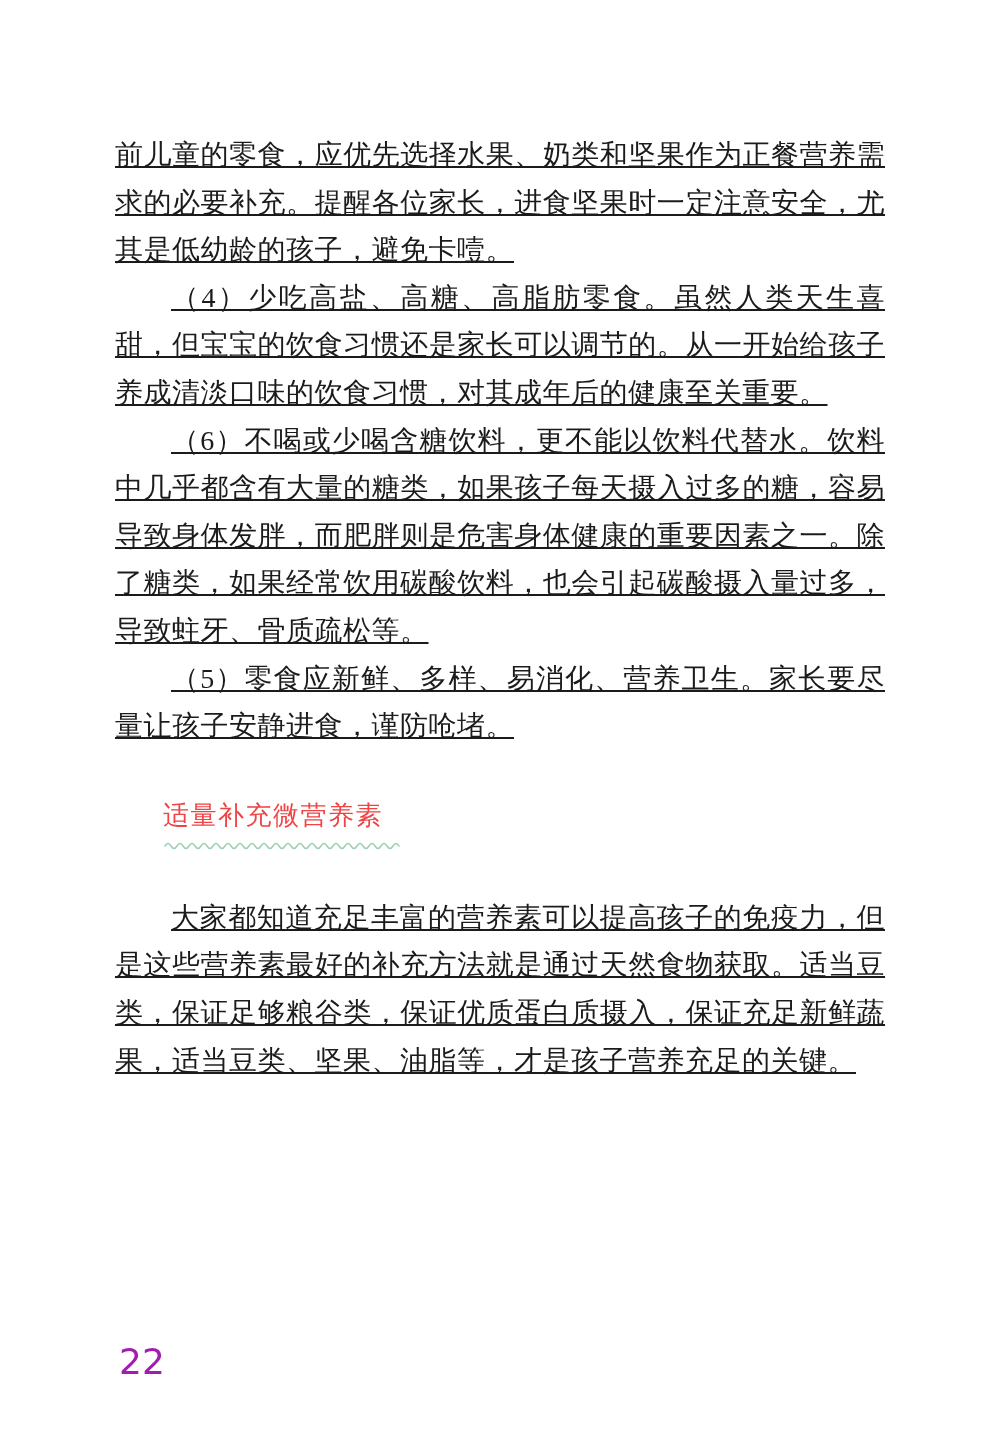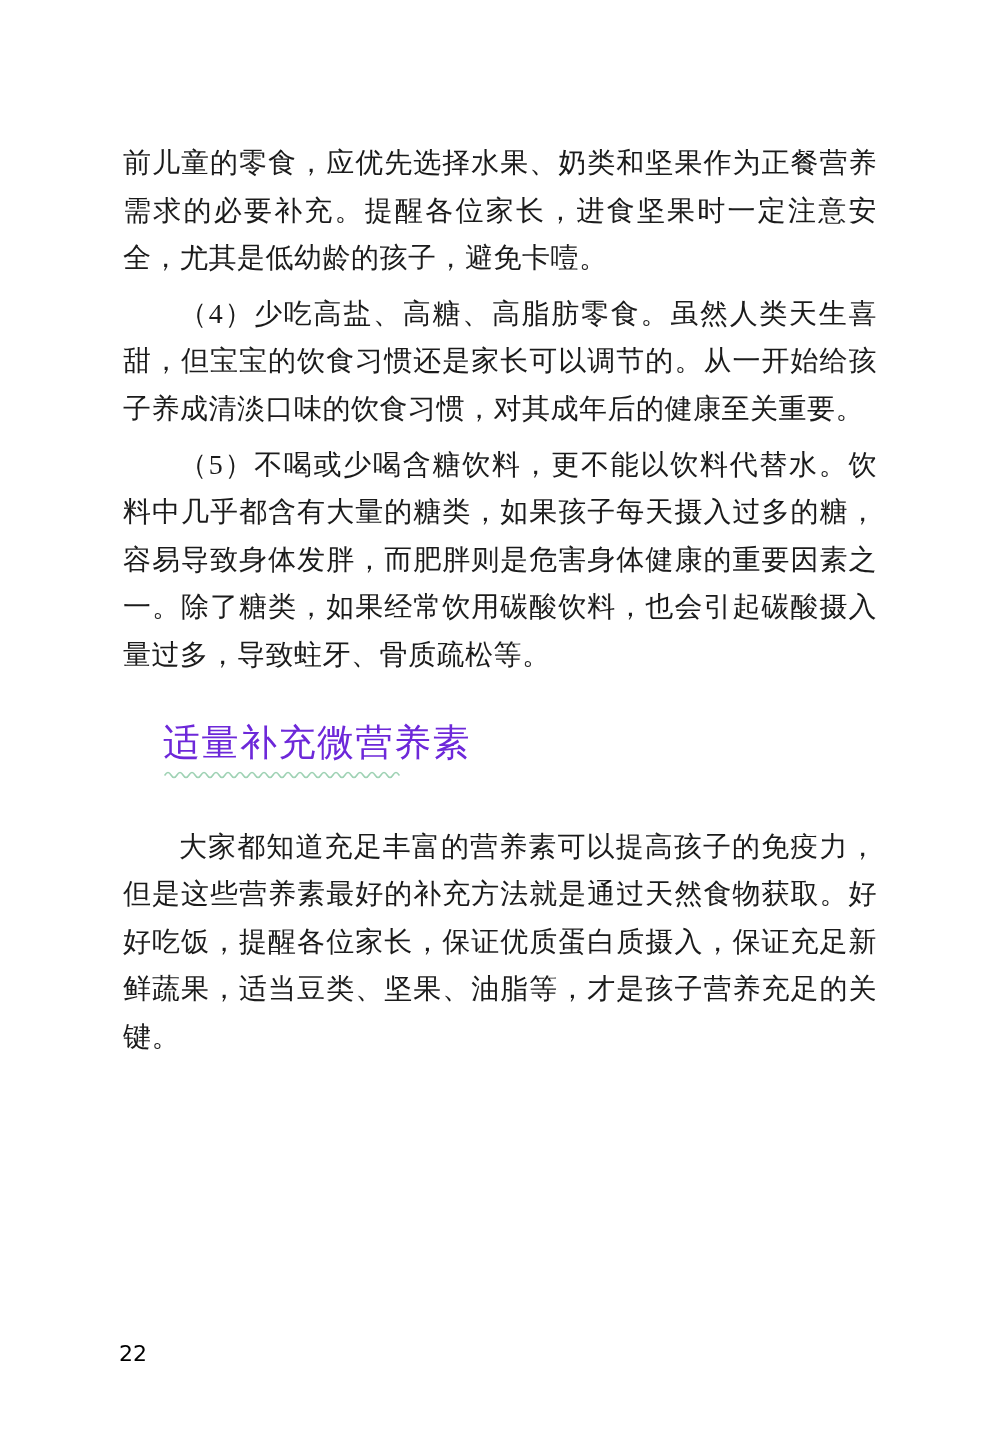--- a/index.html
+++ b/index.html
@@ -14,71 +14,73 @@
     background: #ffffff;
     overflow: hidden;
   }
   .content {
     position: absolute;
     left: 115px;
     top: 131px;
     width: 770px;
   }
   .body-para {
-    margin: 8px;
+    margin: 0;
     font-family: "Liberation Serif", "DejaVu Serif", serif;
     font-size: 28px;
     line-height: 47.6px;
     color: #1b1b1b;
     text-align: justify;
     text-justify: inter-character;
     letter-spacing: 0.5px;
+    text-decoration: underline;
   }
   .indent { text-indent: 2em; }
   .section-head-block {
     margin: 46px 0 0 48px;
   }
   .section-heading {
-    font-family: Liberation Mono, monospace;
-    font-size: 37px;
+    font-family: Liberation Serif, serif;
+    font-size: 26px;
     font-weight: 500;
     letter-spacing: 1.5px;
-    color: #6d28d9;
+    color: #ef4444;
     line-height: 40px;
   }
   .wavy { display: block; margin-top: 4px; }
   .after-heading { margin-top: 44px; }
   .page-number {
     position: absolute;
     left: 119px;
     top: 1341px;
     font-family: "DejaVu Sans", "Liberation Sans", sans-serif;
-    font-size: 22px;
-    color: #000000;
+    font-size: 36px;
+    color: #a21caf;
   }
 </style>
 </head>
 <body>
 
 <div class="page">
   <div class="content">
 
     <p class="body-para">前儿童的零食，应优先选择水果、奶类和坚果作为正餐营养需求的必要补充。提醒各位家长，进食坚果时一定注意安全，尤其是低幼龄的孩子，避免卡噎。</p>
 
     <p class="body-para indent">（4）少吃高盐、高糖、高脂肪零食。虽然人类天生喜甜，但宝宝的饮食习惯还是家长可以调节的。从一开始给孩子养成清淡口味的饮食习惯，对其成年后的健康至关重要。</p>
 
-    <p class="body-para indent">（5）不喝或少喝含糖饮料，更不能以饮料代替水。饮料中几乎都含有大量的糖类，如果孩子每天摄入过多的糖，容易导致身体发胖，而肥胖则是危害身体健康的重要因素之一。除了糖类，如果经常饮用碳酸饮料，也会引起碳酸摄入量过多，导致蛀牙、骨质疏松等。</p>
+    <p class="body-para indent">（6）不喝或少喝含糖饮料，更不能以饮料代替水。饮料中几乎都含有大量的糖类，如果孩子每天摄入过多的糖，容易导致身体发胖，而肥胖则是危害身体健康的重要因素之一。除了糖类，如果经常饮用碳酸饮料，也会引起碳酸摄入量过多，导致蛀牙、骨质疏松等。</p>
 
+    <p class="body-para indent">（5）零食应新鲜、多样、易消化、营养卫生。家长要尽量让孩子安静进食，谨防呛堵。</p>
 
     <div class="section-head-block">
       <div class="section-heading">适量补充微营养素</div>
       <svg class="wavy" width="242" height="10" viewBox="0 0 242 10">
         <path d="M2,6 q3,-5 6,0 t6,0 t6,0 t6,0 t6,0 t6,0 t6,0 t6,0 t6,0 t6,0 t6,0 t6,0 t6,0 t6,0 t6,0 t6,0 t6,0 t6,0 t6,0 t6,0 t6,0 t6,0 t6,0 t6,0 t6,0 t6,0 t6,0 t6,0 t6,0 t6,0 t6,0 t6,0 t6,0 t6,0 t6,0 t6,0 t6,0 t6,0 t6,0" fill="none" stroke="#9fd2b4" stroke-width="1.6" stroke-linecap="round"></path>
       </svg>
     </div>
 
-    <p class="body-para indent after-heading">大家都知道充足丰富的营养素可以提高孩子的免疫力，但是这些营养素最好的补充方法就是通过天然食物获取。好好吃饭，提醒各位家长，保证优质蛋白质摄入，保证充足新鲜蔬果，适当豆类、坚果、油脂等，才是孩子营养充足的关键。</p>
+    <p class="body-para indent after-heading">大家都知道充足丰富的营养素可以提高孩子的免疫力，但是这些营养素最好的补充方法就是通过天然食物获取。适当豆类，保证足够粮谷类，保证优质蛋白质摄入，保证充足新鲜蔬果，适当豆类、坚果、油脂等，才是孩子营养充足的关键。</p>
 
 
   </div>
 
   <div class="page-number">22</div>
 </div>
 
 </body></html>

